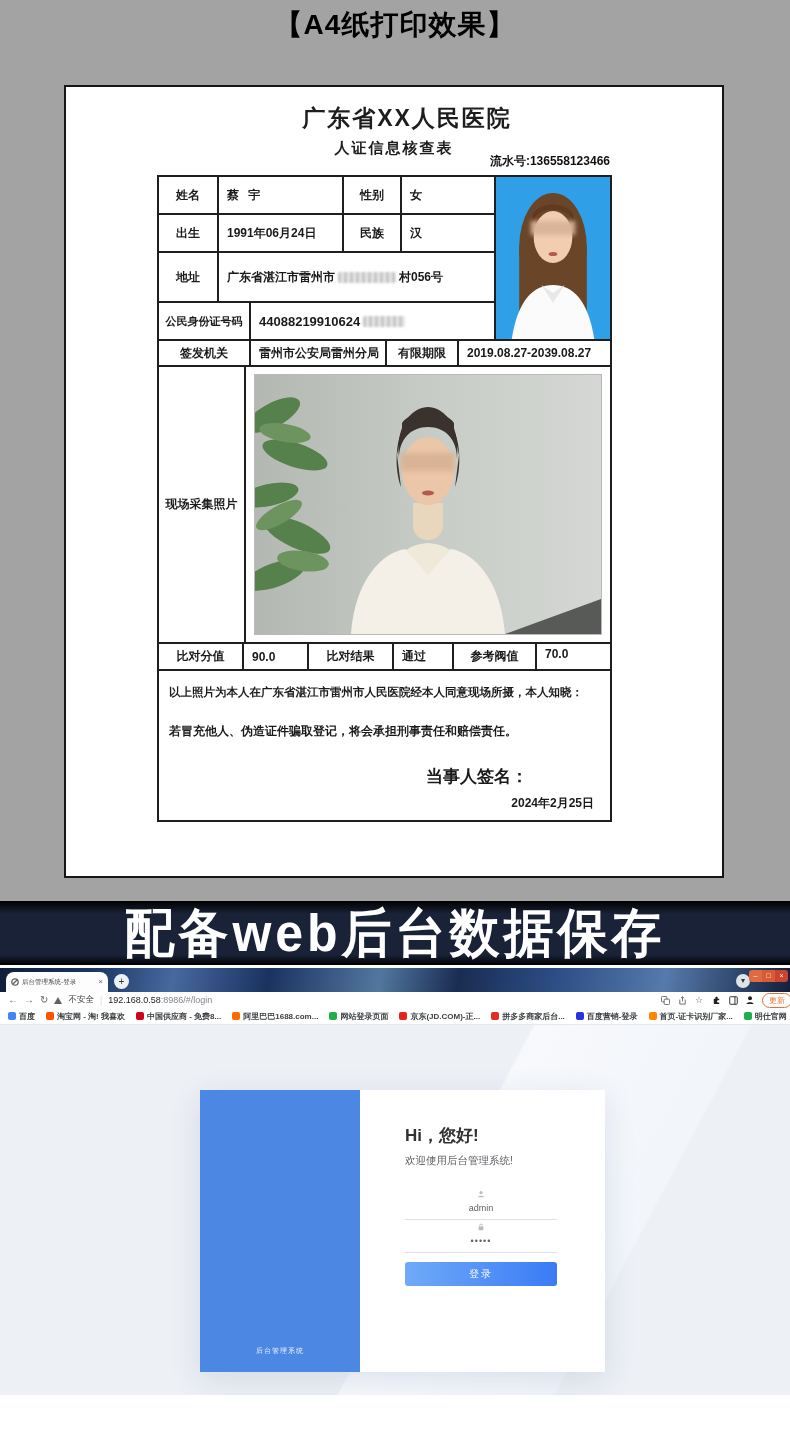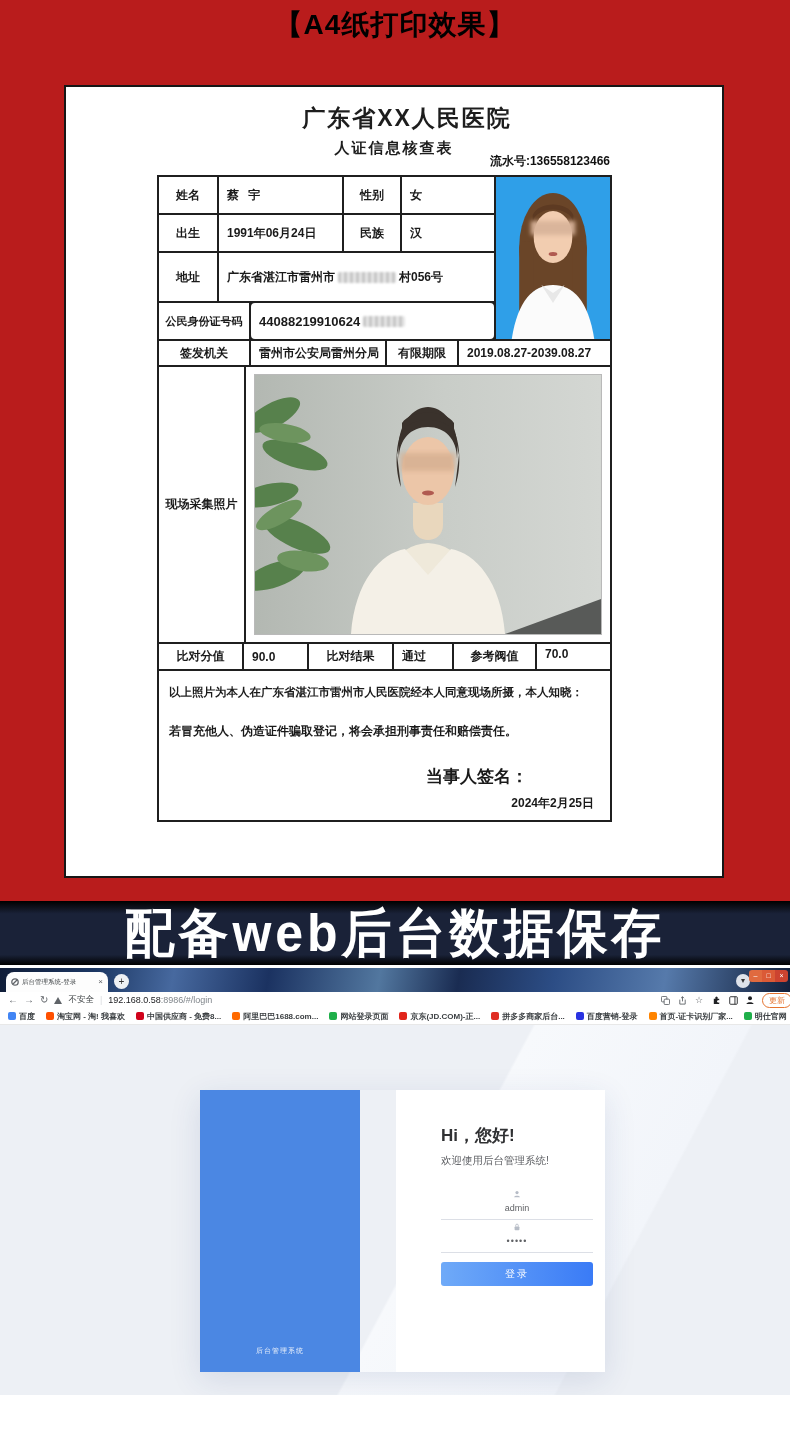--- a/index.html
+++ b/index.html
@@ -1,16 +1,16 @@
 <!DOCTYPE html>
 <html><head>
 <meta charset="utf-8">
 <style>
   html,body{margin:0;padding:0;background:#fff;}
-  #stage{position:relative;width:790px;height:1432px;background:#b91c1c;overflow:hidden;
+  #stage{position:relative;width:790px;height:1432px;background:#a3a3a3;overflow:hidden;
          font-family:"Liberation Sans",sans-serif;}
   
   .top-title{position:absolute;top:6px;left:0;width:100%;text-align:center;
              font-size:28px;font-weight:900;color:#000;letter-spacing:1px;}
   
   .paper{position:absolute;left:64px;top:85px;width:660px;height:793px;background:#fff;
          border:2px solid #161616;box-sizing:border-box;}
   .hosp-title{position:absolute;top:16px;left:0;width:100%;text-align:center;
               font-size:23px;font-weight:800;color:#1d1d1d;letter-spacing:2px;padding-left:13px;}
   .form-title{position:absolute;top:52px;left:0;width:100%;text-align:center;
@@ -30,21 +30,21 @@
   
   .c-birth-l{left:0;top:38px;width:62px;height:40px;}
   .c-birth-v{left:60px;top:38px;width:127px;height:40px;}
   .c-ethnic-l{left:185px;top:38px;width:60px;height:40px;}
   .c-ethnic-v{left:243px;top:38px;width:96px;height:40px;}
   
   .c-addr-l{left:0;top:76px;width:62px;height:52px;}
   .c-addr-v{left:60px;top:76px;width:279px;height:52px;}
   
   .c-id-l{left:0;top:126px;width:94px;height:40px;font-size:11px;}
-  .c-id-v{left:92px;top:126px;width:247px;height:40px;font-size:13px;border-radius:6px;}
+  .c-id-v{left:92px;top:126px;width:247px;height:40px;font-size:13px;}
   
   .c-iss-l{left:0;top:164px;width:94px;height:28px;}
   .c-iss-v{left:92px;top:164px;width:138px;height:28px;padding-left:6px;}
   .c-valid-l{left:228px;top:164px;width:74px;height:28px;}
   .c-valid-v{left:300px;top:164px;width:155px;height:28px;padding-left:6px;}
   
   .c-live-l{left:0;top:190px;width:89px;height:279px;}
   .c-live-v{left:87px;top:190px;width:368px;height:279px;justify-content:center;}
   .live-photo-frame{width:346px;height:259px;border:1px solid #b9b9b9;background:#fff;}
   .live-photo-frame svg{display:block;width:100%;height:100%;}
@@ -100,21 +100,21 @@
                border-radius:8px;margin-right:-10px;white-space:nowrap;}
   .bmrow{position:absolute;left:0;top:43px;width:790px;height:17px;background:#fff;
          border-bottom:1px solid #e8e8e8;display:flex;align-items:center;gap:11px;
          padding:0 8px;box-sizing:border-box;overflow:hidden;}
   .bm{display:inline-flex;align-items:center;gap:3px;white-space:nowrap;font-weight:bold;}
   .bmico{width:8px;height:8px;border-radius:2px;flex:none;}
   .bmlabel{font-size:8px;color:#3c4043;}
   .webpage{position:absolute;left:0;top:60px;width:790px;height:370px;
     background:linear-gradient(118deg,#edf0f5 54%,#f7f9fc 54.3%,#f2f5fa 76%,#edf0f5 76.3%);}
   .login-card{position:absolute;left:200px;top:65px;width:405px;height:282px;display:flex;
-              box-shadow:0 8px 30px rgba(30,60,120,.12);gap:36px;}
+              box-shadow:0 8px 30px rgba(30,60,120,.12);}
   .card-blue{width:160px;background:#4b87e3;position:relative;}
   .brand-caption{position:absolute;bottom:16px;left:0;width:100%;text-align:center;
                  font-size:7px;color:rgba(255,255,255,.88);letter-spacing:1px;}
   .card-white{flex:1;background:#fff;position:relative;}
   .greet{position:absolute;left:45px;top:34px;font-size:17px;font-weight:600;color:#303133;}
   .welcome{position:absolute;left:45px;top:64px;font-size:10.5px;color:#606266;}
   .field{position:absolute;left:45px;width:152px;display:flex;align-items:center;gap:5px;
          border-bottom:1px solid #dcdfe6;padding-bottom:6px;font-size:9px;color:#606266;flex-direction:column;}
   .f-user{top:100px;} .f-pass{top:133px;letter-spacing:1px;}
   .login-btn{position:absolute;left:45px;top:172px;width:152px;height:24px;border-radius:3px;

